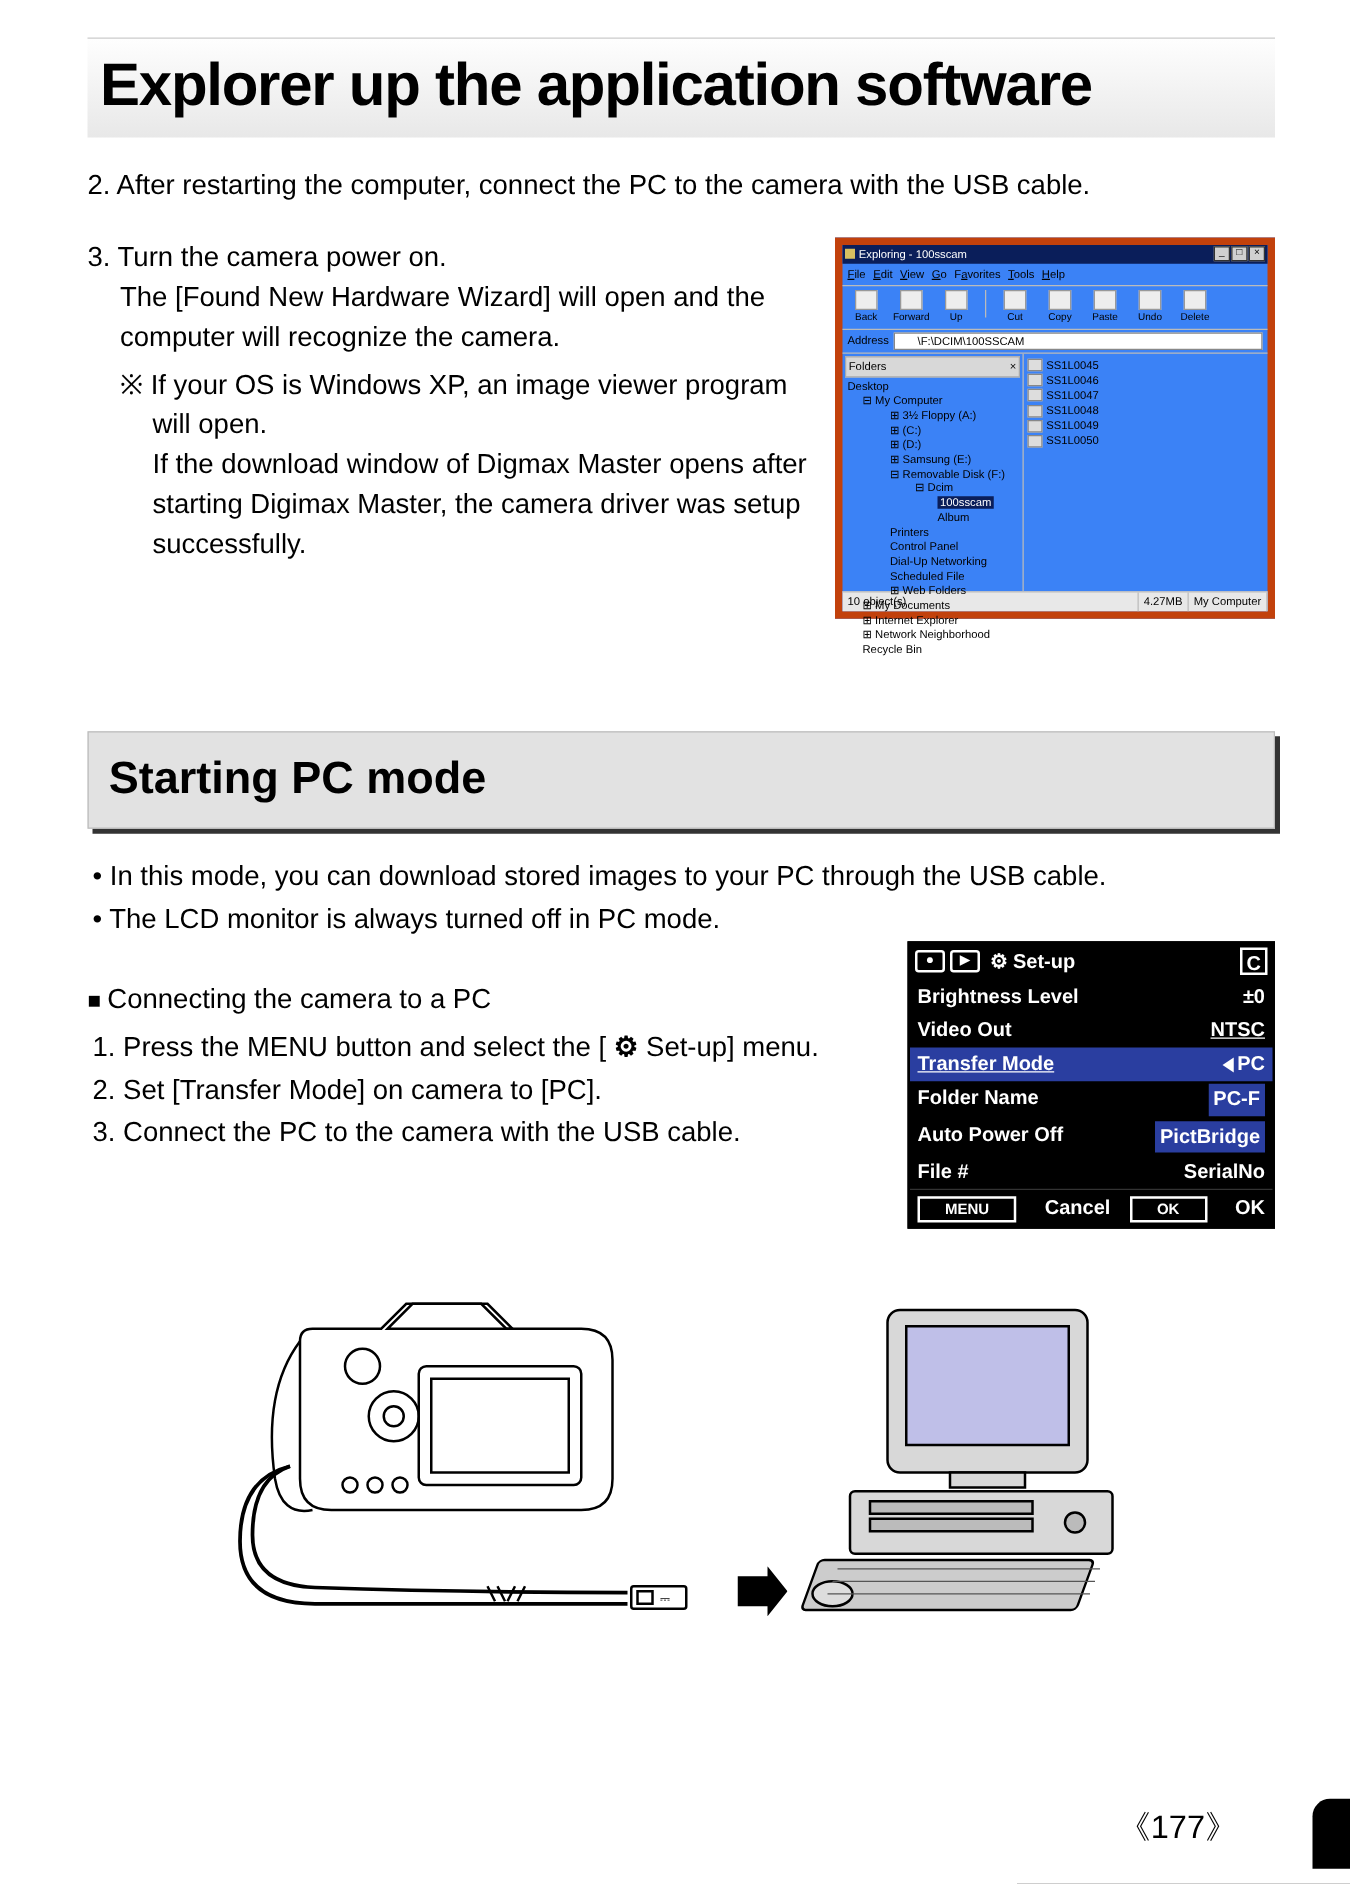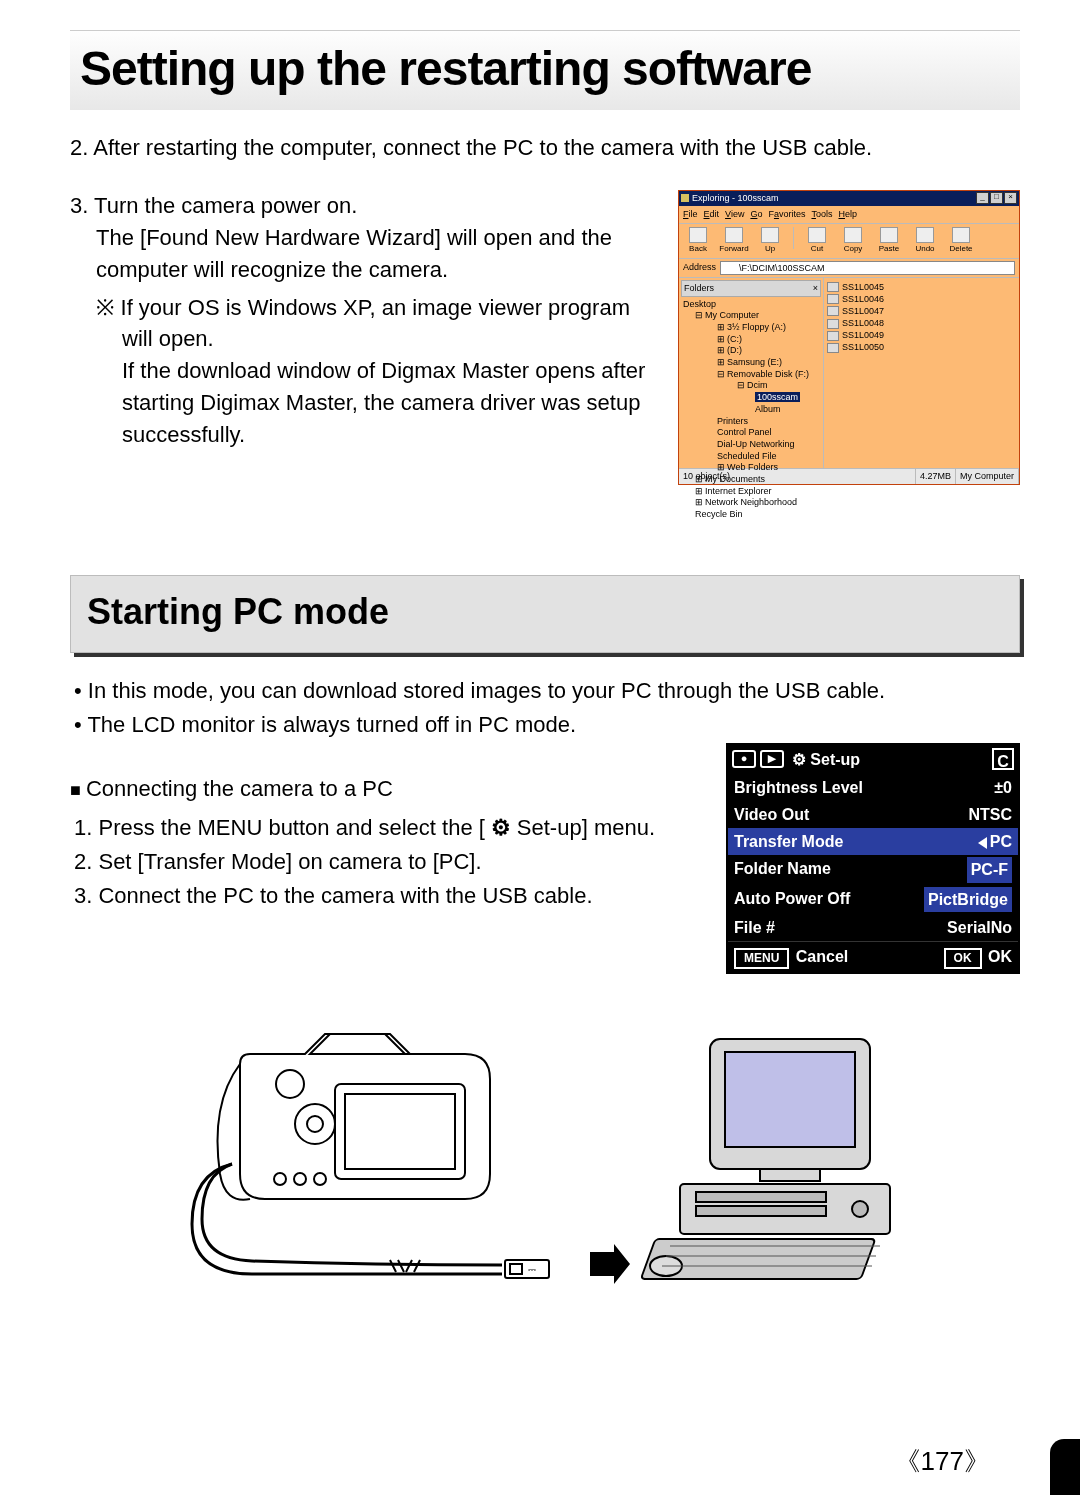--- a/index.html
+++ b/index.html
@@ -11,21 +11,21 @@
   .note{margin-left:26px;text-indent:-26px;margin-top:6px}
   .note::before{content:"※ ";font-weight:normal}
   .section-head{background:#e2e2e2;border:1px solid #bcbcbc;box-shadow:4px 4px 0 #333;padding:10px 16px 14px 16px;margin:90px 0 22px 0}
   .section-head-text{font-size:36px;font-weight:bold}
   .bullet{margin:2px 0 2px 18px;text-indent:-14px}
   .bullet::before{content:"• "}
   .square-head{margin-top:30px;margin-bottom:8px}
   .square-head::before{content:"■ ";font-size:18px}
   .num-step{margin-left:28px;text-indent:-24px;margin-top:2px}
   
-  .explorer{width:340px;border:1px solid #c2410c;background:#fdba74;font-size:9px;color:#000}
+  .explorer{width:340px;border:6px solid #c2410c;background:#3b82f6;font-size:9px;color:#000}
   .explorer .titlebar{background:#0a1e5a;color:#fff;display:flex;align-items:center;padding:1px 2px}
   .explorer .titlebar .t-ico{width:8px;height:8px;background:#d8c060;margin-right:3px}
   .explorer .titlebar .spacer{flex:1}
   .explorer .winbtn{width:11px;height:10px;background:#d0d0d0;border:1px solid #333;margin-left:1px;font-size:8px;line-height:8px;text-align:center;color:#000}
   .explorer .menubar{display:flex;gap:6px;padding:2px 4px;border-bottom:1px solid #bbb}
   .explorer .menubar span u{text-decoration:underline}
   .explorer .toolbar{display:flex;gap:10px;padding:3px 6px;border-bottom:1px solid #bbb;align-items:flex-start}
   .explorer .tbtn{display:flex;flex-direction:column;align-items:center;font-size:8px;width:26px}
   .explorer .tbtn .ico{width:16px;height:14px;border:1px solid #999;background:#eee}
   .explorer .addrbar{display:flex;align-items:center;gap:4px;padding:2px 4px;border-bottom:1px solid #bbb}
@@ -48,44 +48,44 @@
   .lcd .top .label{flex:1;font-weight:bold}
   .lcd .top .C{border:2px solid #fff;width:18px;height:18px;text-align:center;font-weight:bold}
   .lcd .rows{background:#000}
   .lcd .row{display:flex;justify-content:space-between;padding:2px 6px}
   .lcd .row.sel{background:#2a3ea0}
   .lcd .row .k{font-weight:bold}
   .lcd .row .v{font-weight:bold}
   .lcd .row.sel .v{color:#fff}
   .lcd .opt{background:#2a3ea0;color:#fff;padding:1px 4px}
   .lcd .bot{display:flex;justify-content:space-between;padding:3px 6px;border-top:1px solid #333}
-  .lcd .btnbox{border:2px solid #fff;padding:0 8px;font-size:12px;font-weight:bold;display:inline-block;margin-right:2px}
+  .lcd .btnbox{border:2px solid #fff;padding:0 20px;font-size:12px;font-weight:bold;display:inline-block;margin-right:18px}
   .lcd .tri{display:inline-block;width:0;height:0;border-top:6px solid transparent;border-bottom:6px solid transparent;border-right:9px solid #fff;margin-right:3px;vertical-align:middle}
-  .underline{}
+  .underline{text-decoration:underline}
   
   .illust{display:flex;align-items:flex-end;justify-content:center;margin-top:50px;gap:10px}
   .illust svg{display:block}
   
   .pagenum{position:absolute;bottom:28px;right:90px;font-size:26px}
   .pagenum::before{content:"《"}
   .pagenum::after{content:"》"}
   .tab{position:absolute;right:0;bottom:12px;width:30px;height:56px;background:#000;border-top-left-radius:14px}
   .colmix{display:flex;align-items:flex-start;gap:30px}
   .colmix .txt{flex:1}
   .ind1{padding-left:12px}
   .ind2{padding-left:34px}
   .ind3{padding-left:54px}
 </style>
 </head>
 <body>
 
 <div class="page">
 
   <div class="title-bar">
-    <div class="title-text">Setting up the restarting software</div>
+    <div class="title-text">Explorer up the application software</div>
   </div>
 
   <div class="body">
 
     <div class="step">2. After restarting the computer, connect the PC to the camera with the USB cable.</div>
 
     <div class="step" style="display:flex;gap:18px;align-items:flex-start">
       <div style="flex:1">
         <div>3. Turn the camera power on.</div>
         <div style="padding-left:26px">The [Found New Hardware Wizard] will open and the computer will recognize the camera.</div>

